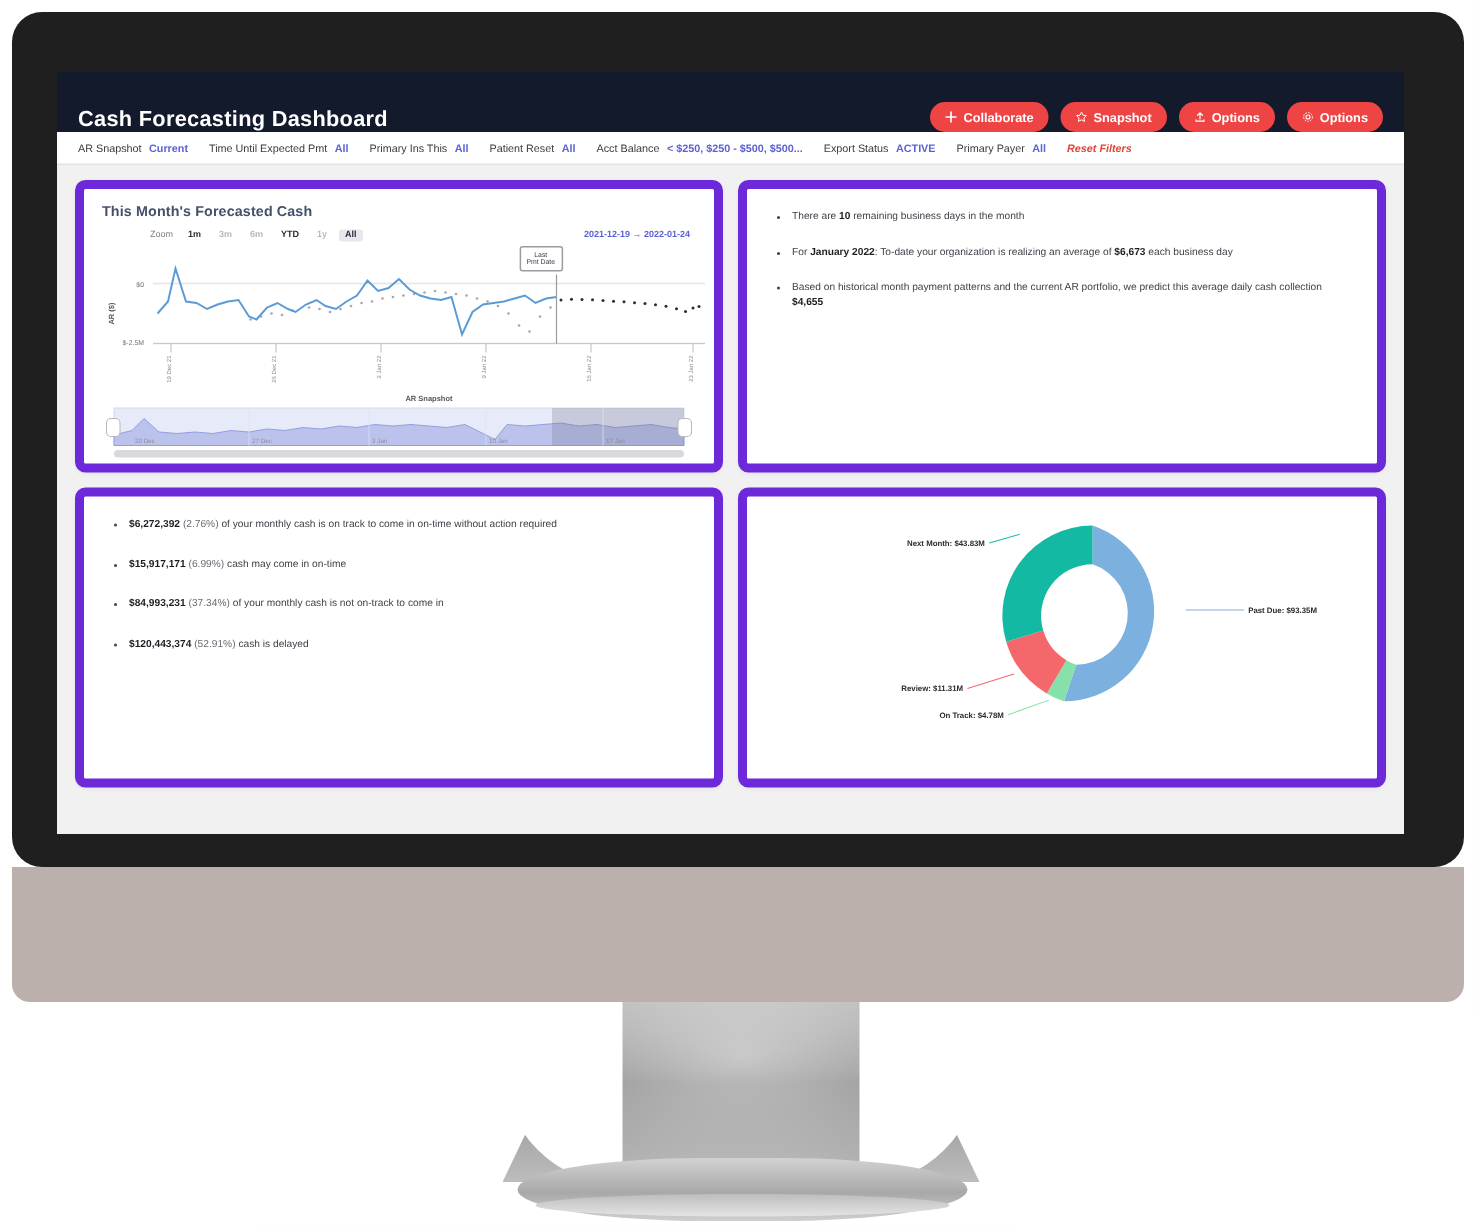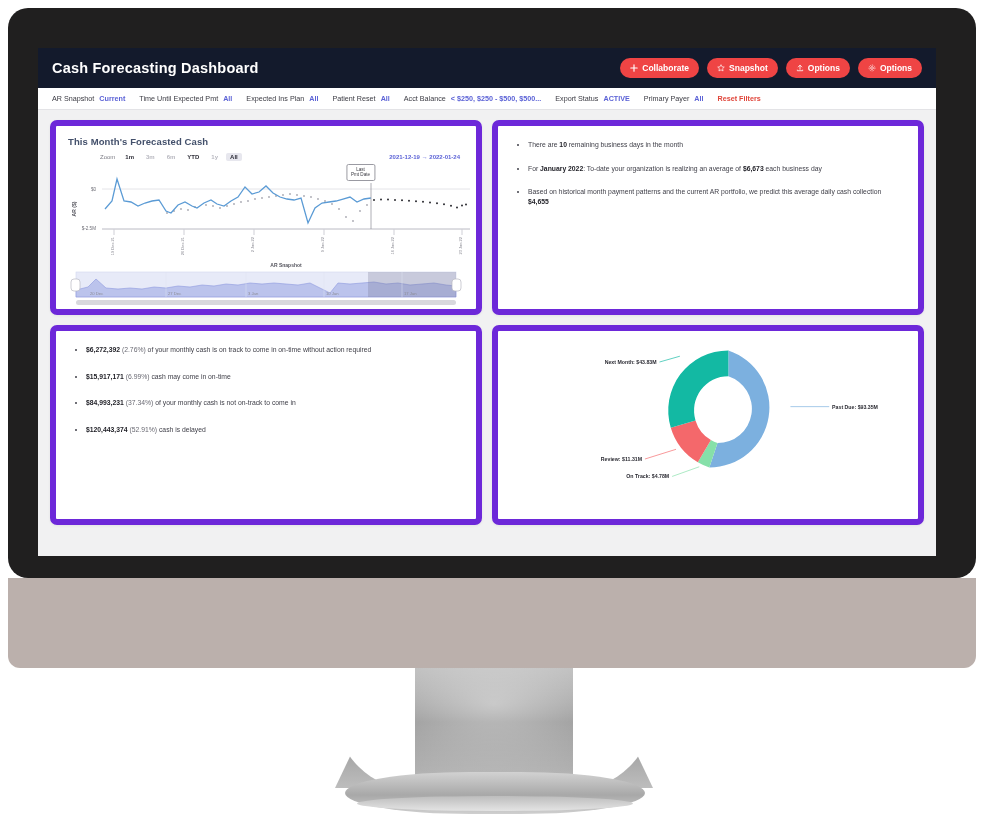--- a/index.html
+++ b/index.html
@@ -47,21 +47,21 @@
   }
 
   
   .screen {
     position: absolute; left: 38px; top: 48px; width: 898px; height: 508px;
     background: #f1f1f2; overflow: hidden;
   }
 
   
   .titlebar {
-    height: 40px; background: #131a2c; display: flex; align-items: center;
+    height: 40px; background: #131a2c; display: flex; align-items: flex-end;
     padding: 0 14px; justify-content: space-between;
   }
   .app-title { color:#fff; font-size: 14.5px; font-weight: bold; letter-spacing:.2px; }
   .title-actions { display:flex; gap:8px; align-items:center; }
   .tbtn {
     display:flex; align-items:center; gap:4px;
     background:#ef4444; color:#fff; border:none; border-radius:12px;
     font-size:8.5px; font-weight:bold; padding:5px 10px; cursor:pointer;
     font-family:"Liberation Sans", sans-serif;
   }
@@ -69,21 +69,21 @@
 
   
   .filterbar {
     height: 22px; background:#fff; display:flex; align-items:center;
     padding: 0 14px; gap: 14px; border-bottom:1px solid #e3e3e6;
     font-size: 7.2px; white-space: nowrap;
   }
   .filt { display:flex; align-items:center; gap:5px; }
   .filt-label { color:#3a3a42; }
   .filt-val { color:#5b62d6; font-weight:bold;text-align:right; }
-  .reset { color:#e0453a; font-weight:bold; cursor:pointer; }
+  .reset { color:#e0453a; font-weight:bold; cursor:pointer;font-style:italic; }
 
   
   .dash {
     padding: 10px 12px; display:grid;
     grid-template-columns: 1fr 1fr; grid-template-rows: 195px 200px;
     gap: 10px 10px;
   }
   .card {
     background:#fff; border-radius:7px; border:6px solid #6d28d9;
     box-shadow: 0 1px 3px rgba(0,0,0,.06); position:relative; overflow:hidden;
@@ -187,21 +187,21 @@
     <div class="filterbar">
       <div class="filt">
         <span class="filt-label">AR Snapshot</span>
         <span class="filt-val">Current</span>
       </div>
       <div class="filt">
         <span class="filt-label">Time Until Expected Pmt</span>
         <span class="filt-val">All</span>
       </div>
       <div class="filt">
-        <span class="filt-label">Expected Ins Plan</span>
+        <span class="filt-label">Primary Ins This</span>
         <span class="filt-val">All</span>
       </div>
       <div class="filt">
         <span class="filt-label">Patient Reset</span>
         <span class="filt-val">All</span>
       </div>
       <div class="filt">
         <span class="filt-label">Acct Balance</span>
         <span class="filt-val">&lt; $250, $250 - $500, $500...</span>
       </div>

